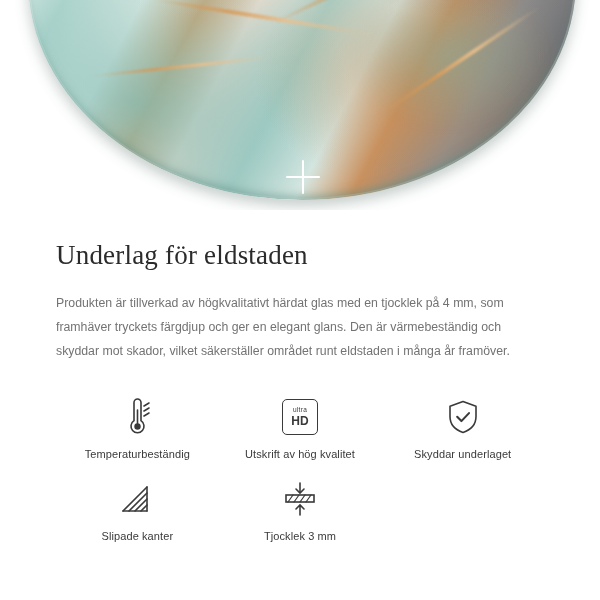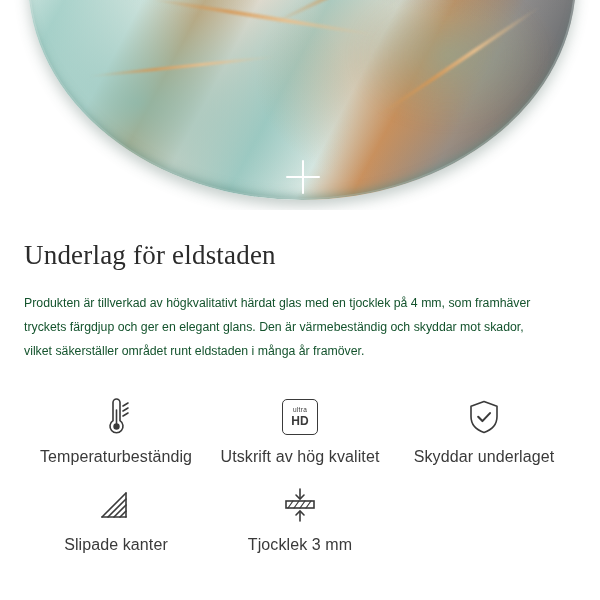--- a/index.html
+++ b/index.html
@@ -92,39 +92,39 @@
     position: absolute;
     background: #ffffff;
     border-radius: 2px;
     filter: blur(0.6px);
   }
   .glint:before { left: 16px; top: 0; width: 2px; height: 34px; }
   .glint:after  { left: 0; top: 16px; width: 34px; height: 2px; }
 
   
   .content {
-    padding: 0 24px;
+    padding: 0 56px;
     box-sizing: border-box;
   }
   .headline {
     font-family: "Liberation Serif", serif;
     font-size: 27px;
     line-height: 1.33;
     color: #2b2b2b;
     font-weight: 400;
     margin: 28px 0 0 0;
     letter-spacing: .2px;
   }
   .headline .line2 { display: block; }
 
   .paragraph {
     margin: 18px 0 16px 0;
     font-size: 12.3px;
     line-height: 1.95;
-    color: #14532d;
+    color: #737373;
     max-width: 520px;
   }
 
   
   .features {
     margin-top: 30px;
     display: grid;
     grid-template-columns: repeat(3, 1fr);
     row-gap: 16px;
   }
@@ -135,21 +135,21 @@
     justify-content: flex-end;
   }
   .feature-icon {
     height: 46px;
     display: flex;
     align-items: center;
     justify-content: center;
   }
   .feature-label {
     margin-top: 8px;
-    font-size: 16px;
+    font-size: 11px;
     color: #3a3a3a;
     text-align: center;
     letter-spacing: .1px;
   }
   .ultrahd {
     width: 34px;
     height: 34px;
     border: 1.6px solid #3a3a3a;
     border-radius: 5px;
     display: flex;

